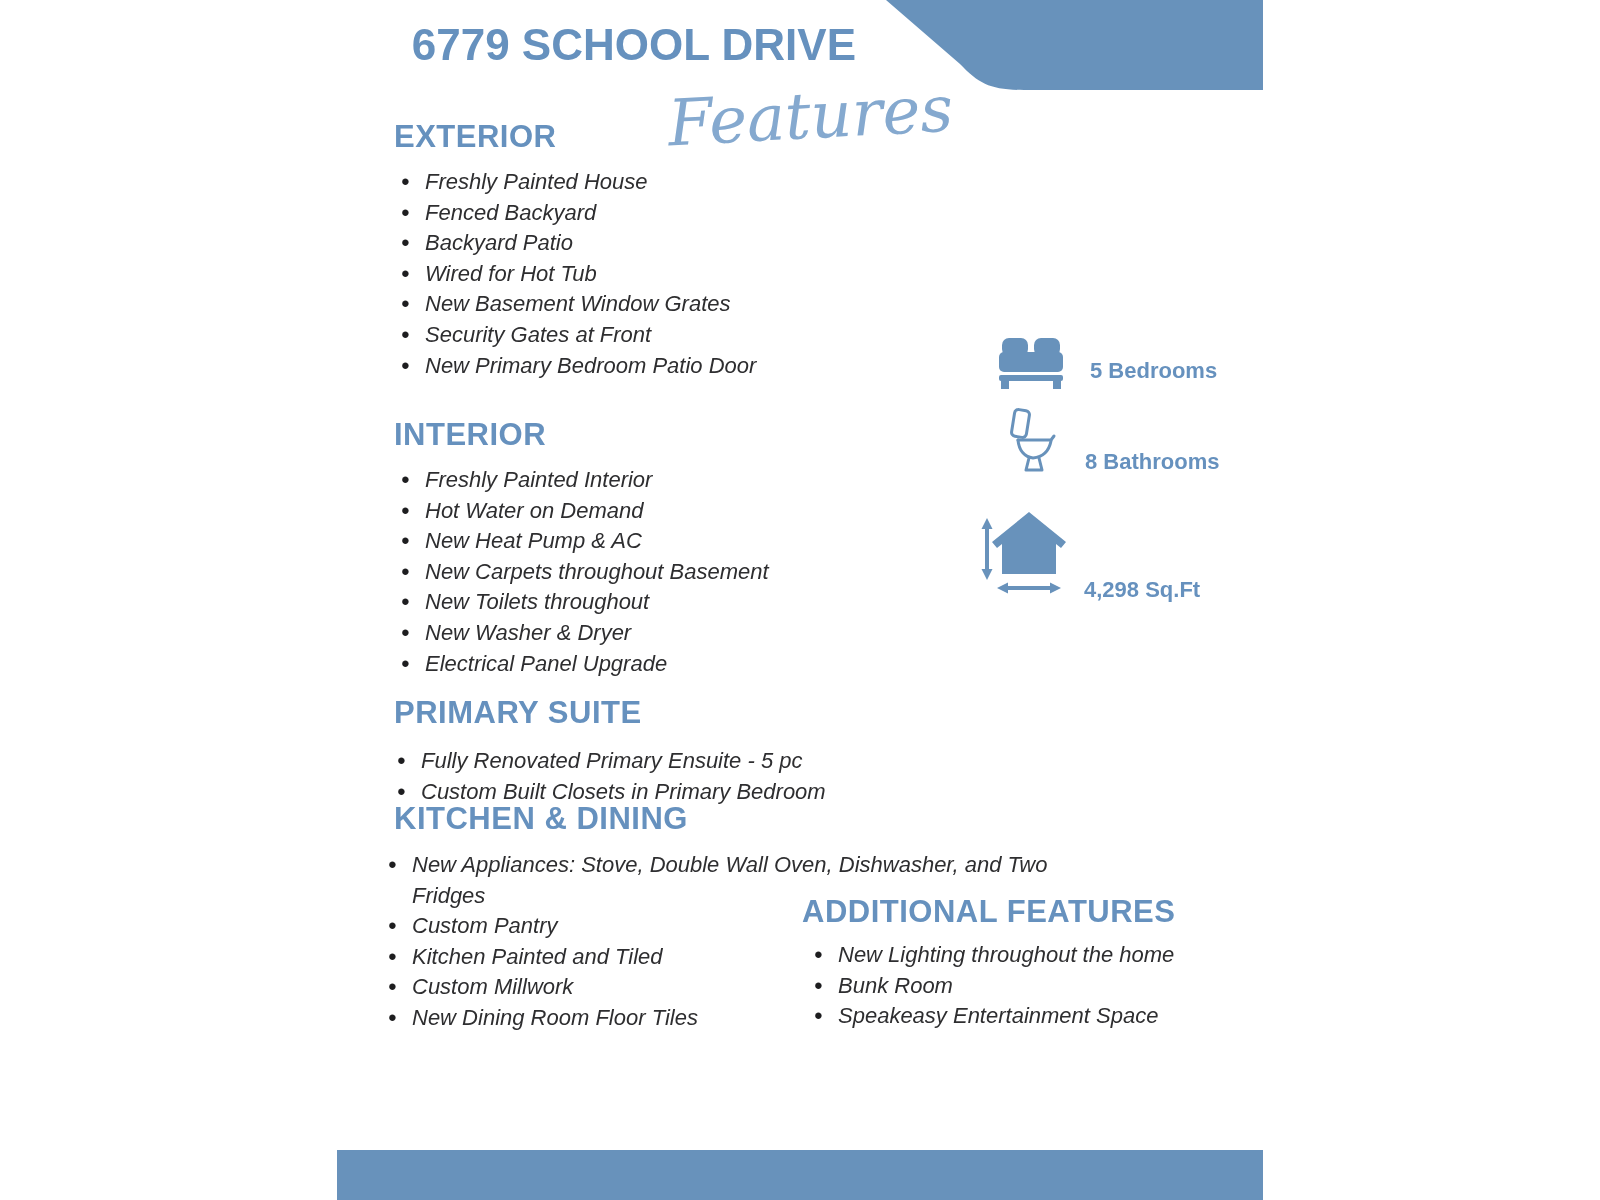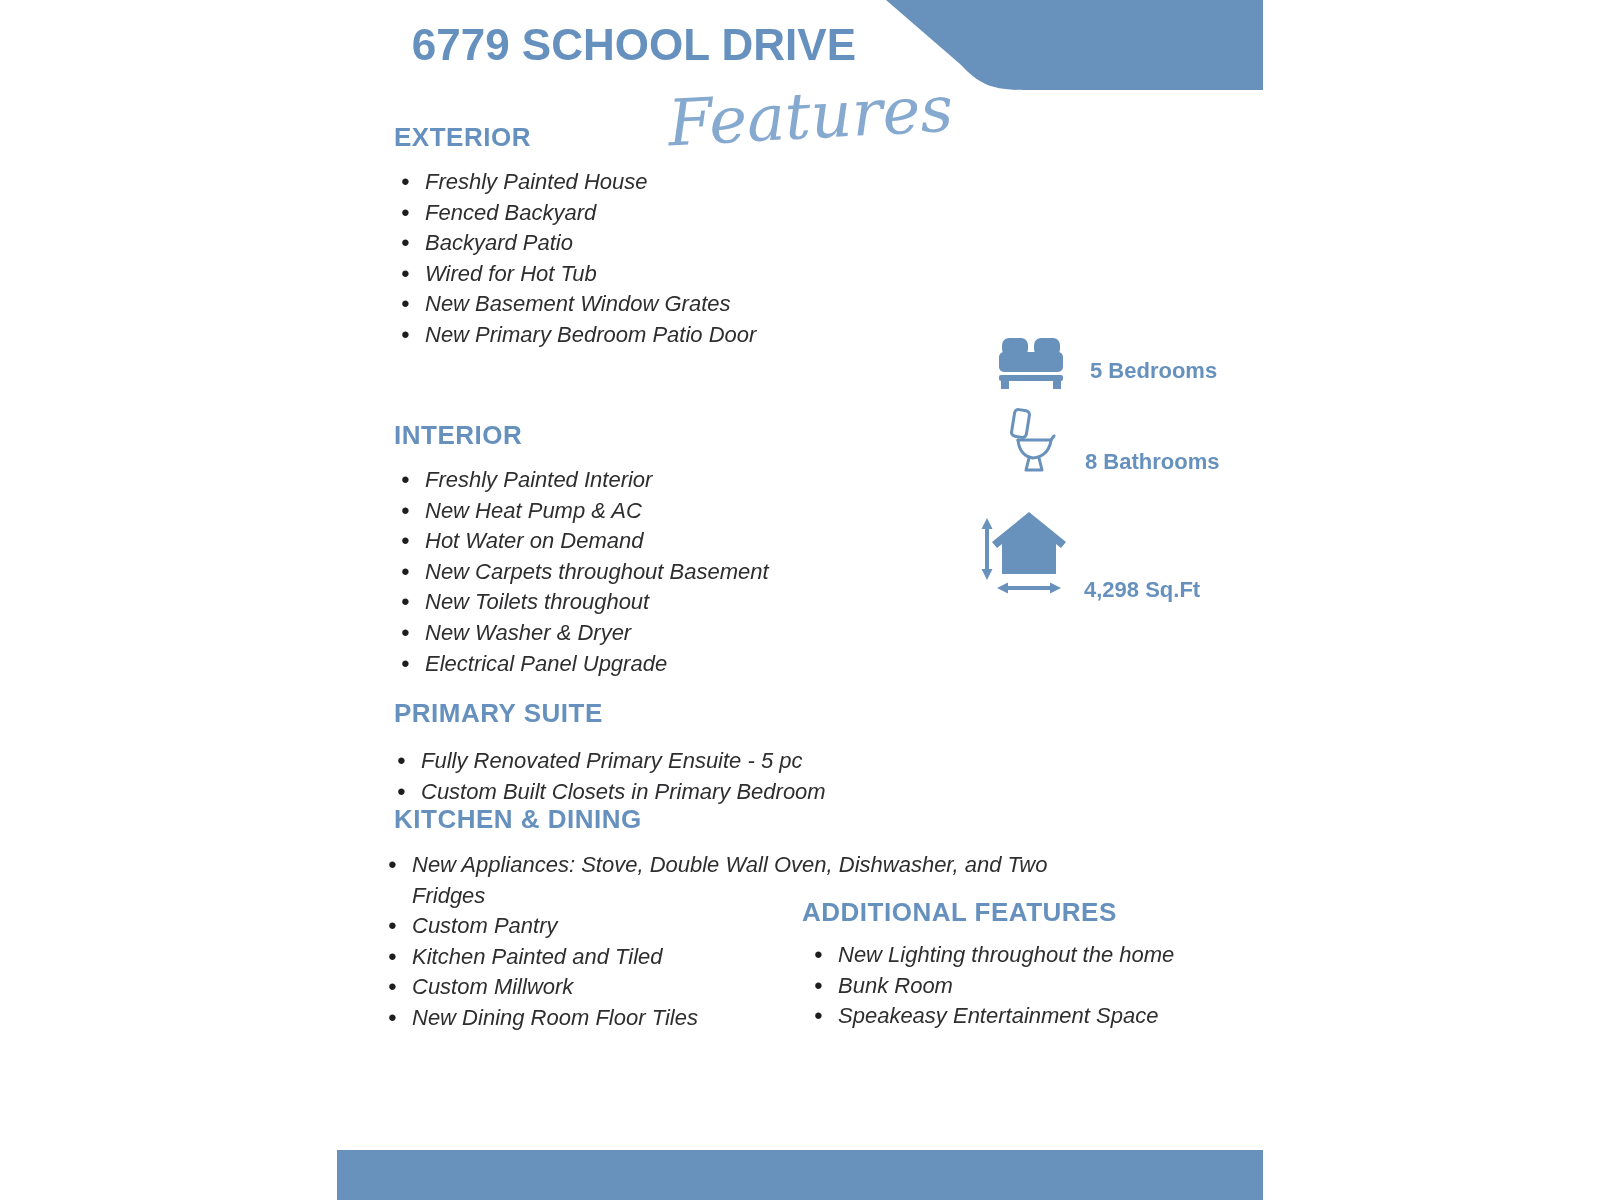--- a/index.html
+++ b/index.html
@@ -28,21 +28,21 @@
   }
   .script-subtitle{
     left:668px;top:76px;
     font-family:"DejaVu Serif", serif;font-style:italic;font-weight:400;
     font-size:64px;color:var(--script-blue);transform:rotate(-3deg);
     line-height:80px;
   }
 
   
   h2.section-heading{
-    margin:0;font-size:26px;line-height:34px;font-weight:700;
+    margin:0;font-size:31px;line-height:34px;font-weight:700;
     letter-spacing:0.5px;color:var(--heading-blue);white-space:nowrap;
   }
 
   
   ul.feature-list{
     list-style:none;margin:0;padding:0;
     color:var(--body-text);font-size:22px;line-height:30.6px;font-style:italic;
   }
   ul.feature-list li{position:relative;padding-left:26px;}
   ul.feature-list li::before{
@@ -90,30 +90,31 @@
 <div class="abs script-subtitle">Features</div>
 
 <div class="abs sec-exterior">
   <h2 class="section-heading">EXTERIOR</h2>
   <ul class="feature-list">
       <li>Freshly Painted House</li>
       <li>Fenced Backyard</li>
       <li>Backyard Patio</li>
       <li>Wired for Hot Tub</li>
       <li>New Basement Window Grates</li>
+      <li>Security Gates at Front</li>
       <li>New Primary Bedroom Patio Door</li>
     </ul>
 </div>
 
 <div class="abs sec-interior">
   <h2 class="section-heading">INTERIOR</h2>
   <ul class="feature-list">
       <li>Freshly Painted Interior</li>
+      <li>Hot Water on Demand</li>
       <li>New Heat Pump &amp; AC</li>
-      <li>Hot Water on Demand</li>
       <li>New Carpets throughout Basement</li>
       <li>New Toilets throughout</li>
       <li>New Washer &amp; Dryer</li>
       <li>Electrical Panel Upgrade</li>
     </ul>
 </div>
 
 <div class="abs sec-primary">
   <h2 class="section-heading">PRIMARY SUITE</h2>
   <ul class="feature-list">

